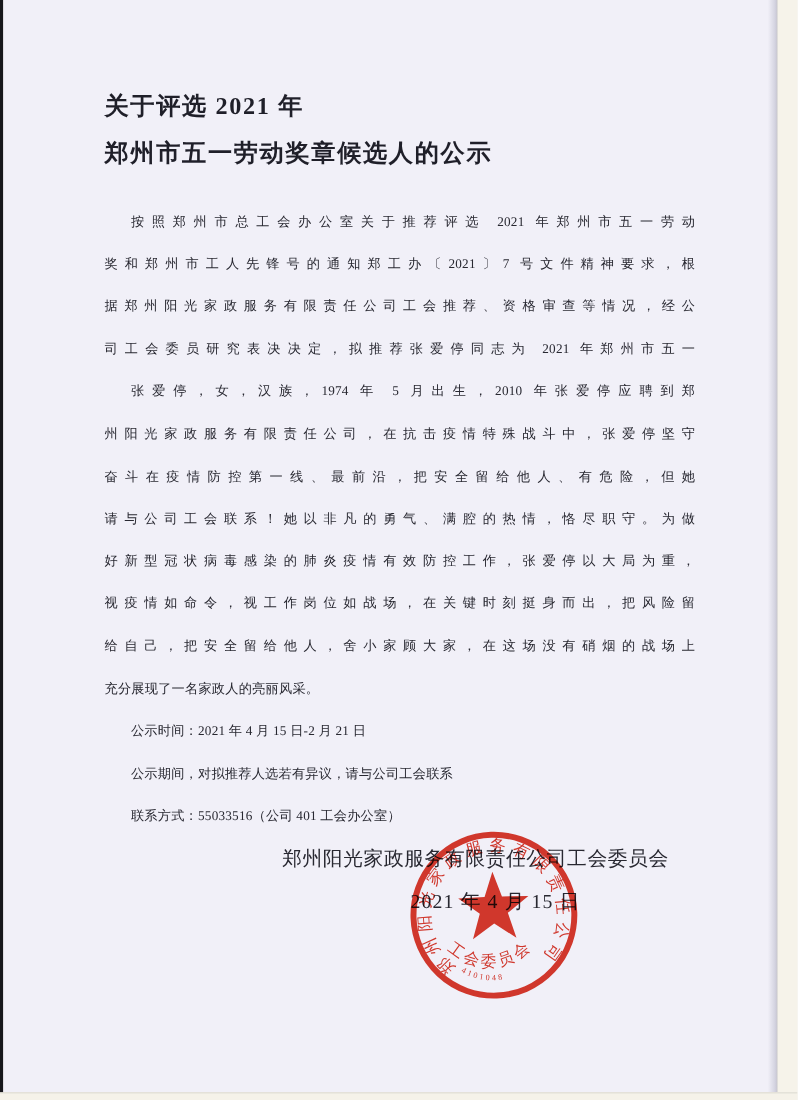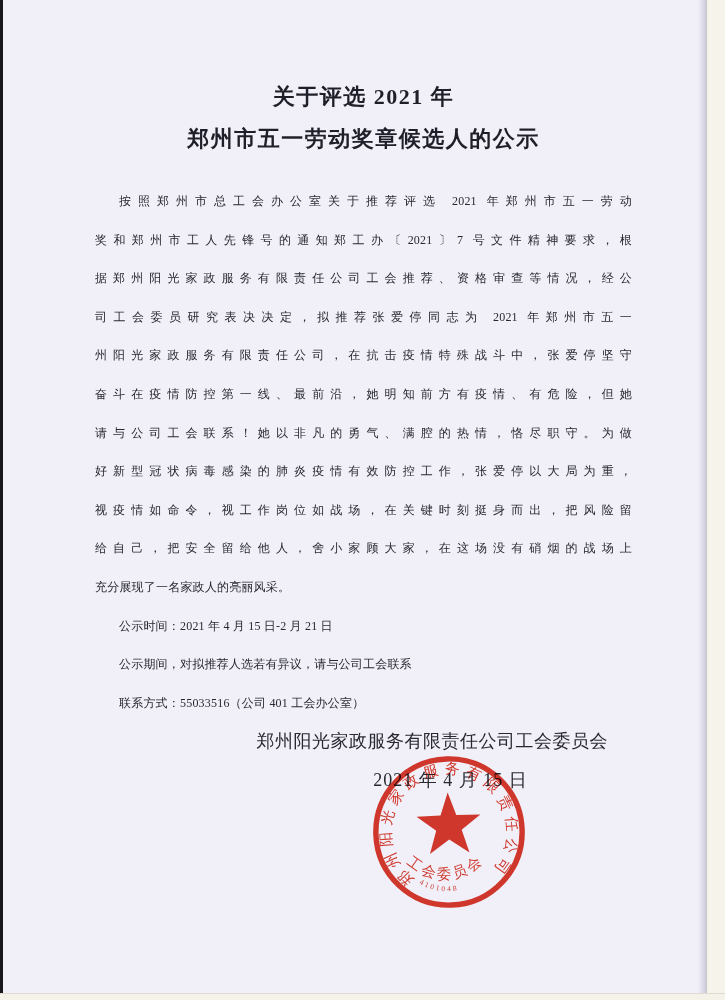--- a/index.html
+++ b/index.html
@@ -23,21 +23,21 @@
     position:absolute;left:707px;top:0;width:18px;height:1000px;background:#f6f3ea;
   }
   .scan-strip-bottom{
     position:absolute;left:0;top:993px;width:725px;height:7px;background:#f5f2e9;
     border-top:1px solid #dddbd2;
   }
   .content{
     position:absolute;left:95px;top:80px;width:537px;color:#26262e;
   }
   .title{
-    text-align:center;font-weight:bold;color:#1f1f29;
+    font-weight:bold;color:#1f1f29;
     font-size:22px;line-height:34px;letter-spacing:1.5px;
   }
   .title + .title{margin-top:8px;}
   .body-block{margin-top:26px;}
   .doc-line{
     font-size:12px;line-height:38.6px;height:38.6px;overflow:hidden;
     text-align:justify;text-align-last:justify;letter-spacing:.2px;
     color:#282831;white-space:nowrap;
   }
   .doc-line.first{text-indent:2em;}
@@ -71,22 +71,23 @@
   <div class="title">郑州市五一劳动奖章候选人的公示</div>
 
   <div class="body-block">
       <div class="doc-line first">按照郑州市总工会办公室关于推荐评选 2021 年郑州市五一劳动</div>
       <div class="doc-line">奖和郑州市工人先锋号的通知郑工办〔2021〕7 号文件精神要求，根</div>
       <div class="doc-line">据郑州阳光家政服务有限责任公司工会推荐、资格审查等情况，经公</div>
       <div class="doc-line">司工会委员研究表决决定，拟推荐张爱停同志为 2021 年郑州市五一</div>
     </div>
 
   <div>
+      <div class="doc-line first">张爱停，女，汉族，1974 年 5 月出生，2010 年张爱停应聘到郑</div>
       <div class="doc-line">州阳光家政服务有限责任公司，在抗击疫情特殊战斗中，张爱停坚守</div>
-      <div class="doc-line">奋斗在疫情防控第一线、最前沿，她明知前方有疫情、有危险，但她</div>
+      <div class="doc-line">奋斗在疫情防控第一线、最前沿，把安全留给他人、有危险，但她</div>
       <div class="doc-line">请与公司工会联系！她以非凡的勇气、满腔的热情，恪尽职守。为做</div>
       <div class="doc-line">好新型冠状病毒感染的肺炎疫情有效防控工作，张爱停以大局为重，</div>
       <div class="doc-line">视疫情如命令，视工作岗位如战场，在关键时刻挺身而出，把风险留</div>
       <div class="doc-line">给自己，把安全留给他人，舍小家顾大家，在这场没有硝烟的战场上</div>
       <div class="doc-line last">充分展现了一名家政人的亮丽风采。</div>
     </div>
 
   <div class="info-list">
       <div class="doc-line first">公示时间：2021 年 4 月 15 日-2 月 21 日</div>
       <div class="doc-line">公示期间，对拟推荐人选若有异议，请与公司工会联系</div>

